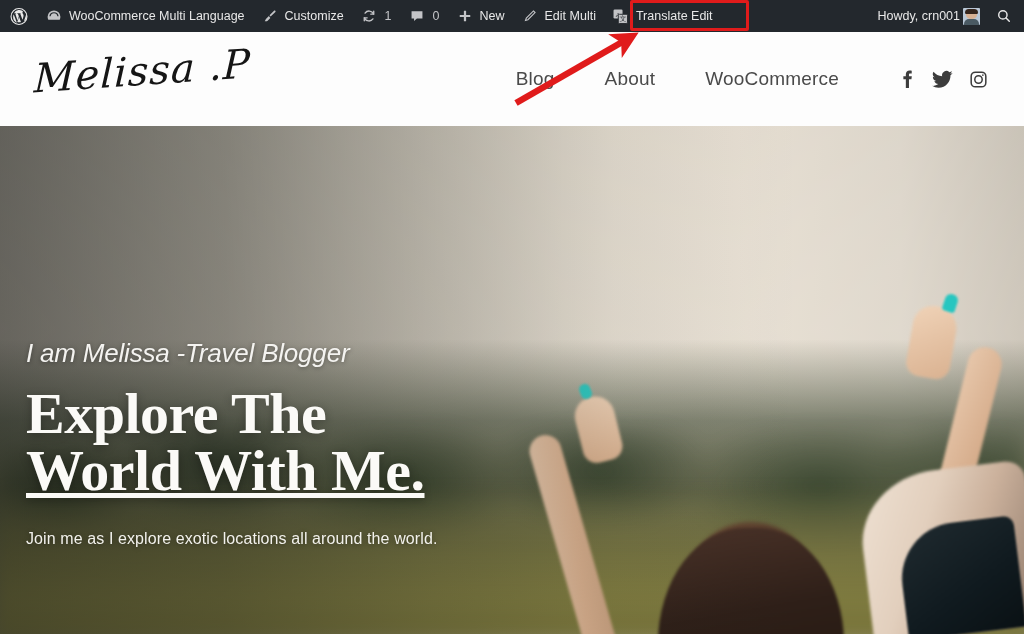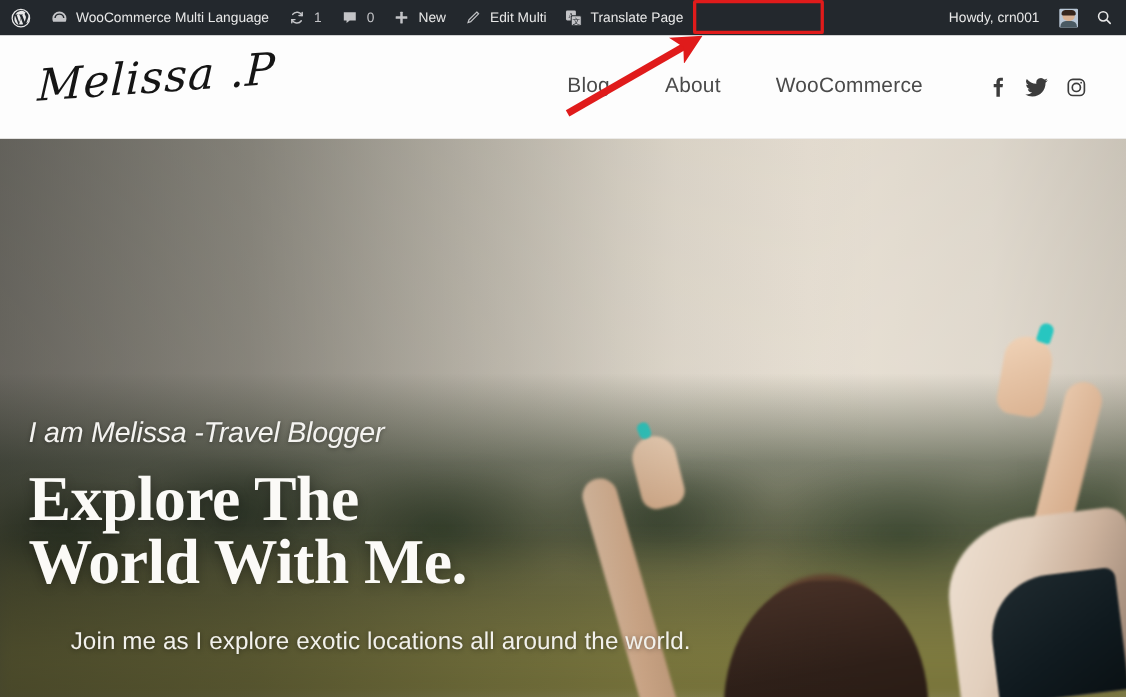--- a/index.html
+++ b/index.html
@@ -66,21 +66,21 @@
     height: 31px;
     border: 3px solid #e01b1b;
     border-radius: 2px;
     pointer-events: none;
     z-index: 60;
   }
 
   .ab-howdy {
     display: flex;
     align-items: center;
-    gap: 18px;
+    gap: 3px;
     height: 32px;
     padding: 0 8px 0 10px;
     cursor: pointer;
   }
   .avatar {
     width: 17px; height: 17px;
     flex: none;
     border-radius: 1px;
     background: #b9c7d6;
     overflow: hidden;
@@ -298,50 +298,48 @@
     filter: blur(1.2px);
   }
 
   
   .hero-copy {
     position: absolute;
     left: 26px;
     top: 212px;
     width: 640px;
     z-index: 12;
-    margin-top: 40px;
   }
   .hero-kicker {
     font-size: 26px;
     font-style: italic;
     font-weight: 500;
     color: #f4f3f0;
     letter-spacing: -0.2px;
     margin-bottom: 16px;
     text-shadow: 0 1px 4px rgba(0,0,0,0.35);
     white-space: nowrap;
   }
   .hero-title {
     font-family: "Liberation Serif", "DejaVu Serif", serif;
     font-weight: 700;
     font-size: 58px;
     line-height: 0.99;
     color: #fbfaf7;
     letter-spacing: -0.5px;
     text-shadow: 0 2px 10px rgba(0,0,0,0.30);
   }
-  .hero-title .l2 { display: block; }
+  .hero-title .l2 { display: block; text-decoration: underline; }
   .hero-sub {
     margin-top: 30px;
-    font-size: 22px;
+    font-size: 16px;
     color: #f2f1ec;
     letter-spacing: 0.1px;
     text-shadow: 0 1px 5px rgba(0,0,0,0.38);
     white-space: nowrap;
-    text-align: center;
   }
 
   
   .annot-arrow {
     position: absolute;
     left: 0; top: 0;
     width: 1024px; height: 634px;
     pointer-events: none;
     z-index: 55;
   }
@@ -364,20 +362,29 @@
 
     <div class="ab-item">
       <span class="ab-icon">
         <svg width="16" height="16" viewBox="0 0 20 20" fill="#c3c4c7">
           <path d="M10 3a8 8 0 0 0-8 8c0 1.3.31 2.53.86 3.6h14.28A7.95 7.95 0 0 0 18 11a8 8 0 0 0-8-8zm0 2.2a5.8 5.8 0 0 1 5.77 5.2h-1.6a4.2 4.2 0 0 0-8.34 0h-1.6A5.8 5.8 0 0 1 10 5.2zm.9 3.1-2.5 3.3 3.4-1.9-.9-1.4z"></path>
         </svg>
       </span>
       <span class="ab-label">WooCommerce Multi Language</span>
     </div>
 
+    <div class="ab-item">
+      <span class="ab-icon">
+        <svg width="16" height="16" viewBox="0 0 20 20" fill="none" stroke="#c3c4c7" stroke-width="1.5">
+          <path d="M16.6 3.4c-.6-.6-1.3-.4-1.9.2L9.4 9.2l1.4 1.4 5.6-5.3c.6-.6.8-1.3.2-1.9z" fill="#c3c4c7" stroke="none"></path>
+          <path d="M8.6 10.1 5.2 13.5c-.8.8-.9 2.1-1.8 3 1.5.4 2.9.1 3.7-.7l3.3-3.3-1.8-2.4z" fill="#c3c4c7" stroke="none"></path>
+        </svg>
+      </span>
+      <span class="ab-label">Customize</span>
+    </div>
 
     <div class="ab-item">
       <span class="ab-icon">
         <svg width="16" height="16" viewBox="0 0 20 20" fill="none" stroke="#c3c4c7" stroke-width="1.7" stroke-linecap="round">
           <path d="M15.6 7.6A6 6 0 0 0 5.1 6.4"></path>
           <path d="M4.4 12.4a6 6 0 0 0 10.5 1.2"></path>
           <path d="M15.9 4.1v3.6h-3.6"></path>
           <path d="M4.1 15.9v-3.6h3.6"></path>
         </svg>
       </span>
@@ -414,21 +421,21 @@
 
     <div class="ab-item ab-translate">
       <span class="ab-icon">
         <svg width="17" height="17" viewBox="0 0 20 20">
           <rect x="1.8" y="1.8" width="10.6" height="10.6" rx="1.4" fill="#c3c4c7"></rect>
           <text x="7.1" y="10.2" font-size="8.2" font-family="Liberation Serif, serif" fill="#23282d" text-anchor="middle">A</text>
           <rect x="7.4" y="7.4" width="10.8" height="10.8" rx="1.4" fill="#c3c4c7" stroke="#23282d" stroke-width="1.1"></rect>
           <text x="12.8" y="15.8" font-size="8.2" font-family="Liberation Serif, serif" fill="#23282d" text-anchor="middle">文</text>
         </svg>
       </span>
-      <span class="ab-label">Translate Page</span>
+      <span class="ab-label">Translate Edit</span>
     </div>
 
     <div class="ab-spacer"></div>
 
     <div class="ab-howdy">
       <span class="ab-label">Howdy, crn001</span>
       <span class="avatar">
         <span class="av-body"></span>
         <span class="av-face"></span>
         <span class="av-hair"></span>

